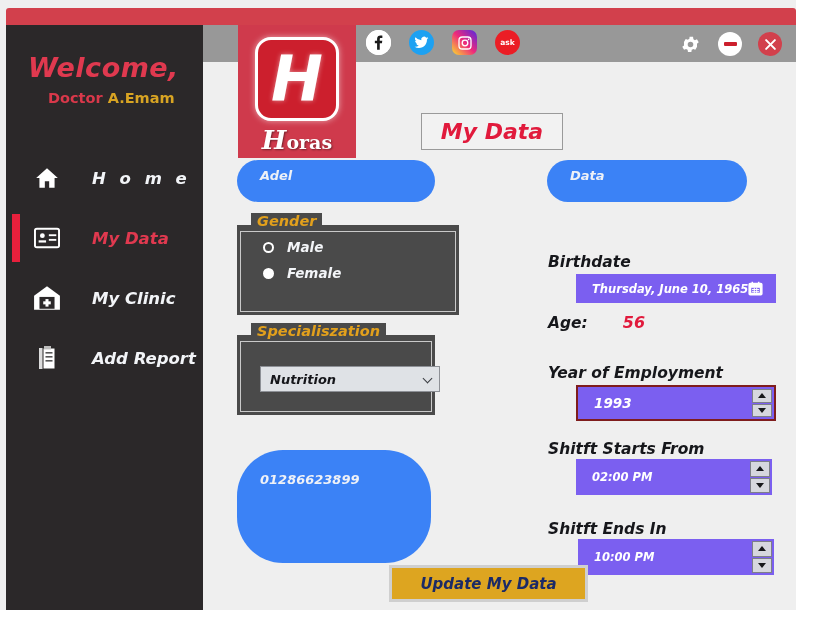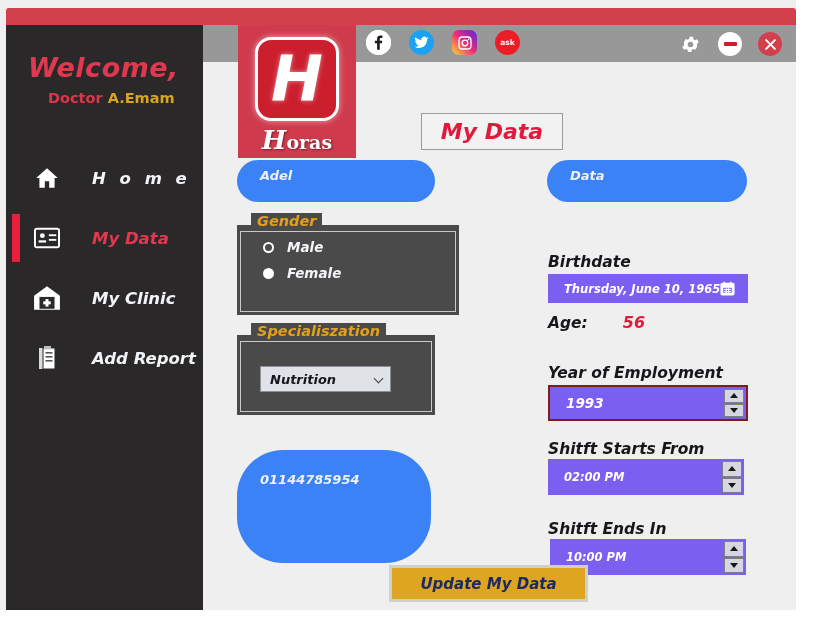--- a/index.html
+++ b/index.html
@@ -217,21 +217,21 @@
   .radio-row.checked .radio-dot { background: #ffffff; border-color: #ffffff; }
   .radio-row .rlabel {
     margin-left: 13px;
     color: #f3f5f8;
     font-size: 13.5px; font-weight: bold; font-style: italic;
     font-family: "DejaVu Sans", sans-serif;
   }
 
   .select-box {
     position: absolute; left: 23px; top: 31px;
-    width: 131px; height: 26px;
+    width: 180px; height: 26px;
     background: #dfe2e6;
     border: 1px solid #8d9096;
     display: flex; align-items: center;
     padding: 0 6px 0 9px;
     z-index: 2;
     cursor: pointer;
   }
   .select-box .sv {
     flex: 1;
     color: #15161a;
@@ -263,20 +263,21 @@
 
   .purple-field {
     position: absolute;
     background: #7b5ff0;
     display: flex; align-items: center;
     padding-left: 16px;
     color: #ffffff;
     font-family: "DejaVu Sans", sans-serif;
     font-weight: bold; font-style: italic;
     font-size: 11.5px;
+    margin-left: 28px;
   }
   #birthdate-field { left: 345px; top: 249px; width: 200px; height: 29px; }
   #year-field      { left: 345px; top: 360px; width: 200px; height: 36px;
                      border: 2px solid #7f1d1d; }
   #shift-start-field { left: 345px; top: 434px; width: 196px; height: 36px; }
   #shift-end-field   { left: 347px; top: 514px; width: 196px; height: 36px; }
   #year-field .pv { font-size: 13.5px; }
 
   .cal-icon { position: absolute; right: 12px; top: 6px; }
 
@@ -467,21 +468,21 @@
 
     <div class="groupbox" id="specialization-box">
       <div class="gb-border"></div>
       <div class="gb-legend">Specialiszation</div>
       <div class="select-box">
         <span class="sv">Nutrition</span>
         <span class="chev"></span>
       </div>
     </div>
 
-    <div class="pill" id="phone">01144785954</div>
+    <div class="pill" id="phone">01286623899</div>
 
     <div class="flabel" id="lbl-birthdate">Birthdate</div>
     <div class="purple-field" id="birthdate-field">
       <span>Thursday, June 10, 1965</span>
       <span class="cal-icon">
         <svg width="17" height="17" viewBox="0 0 24 24" fill="none" stroke="#ffffff" stroke-width="2">
           <rect x="3" y="5" width="18" height="16" rx="1.5" fill="#ffffff" stroke="#ffffff"></rect>
           <rect x="5" y="10" width="14" height="9" fill="#7b5ff0"></rect>
           <line x1="7.5" y1="2.5" x2="7.5" y2="6" stroke="#ffffff" stroke-width="2.2"></line>
           <line x1="16.5" y1="2.5" x2="16.5" y2="6" stroke="#ffffff" stroke-width="2.2"></line>

